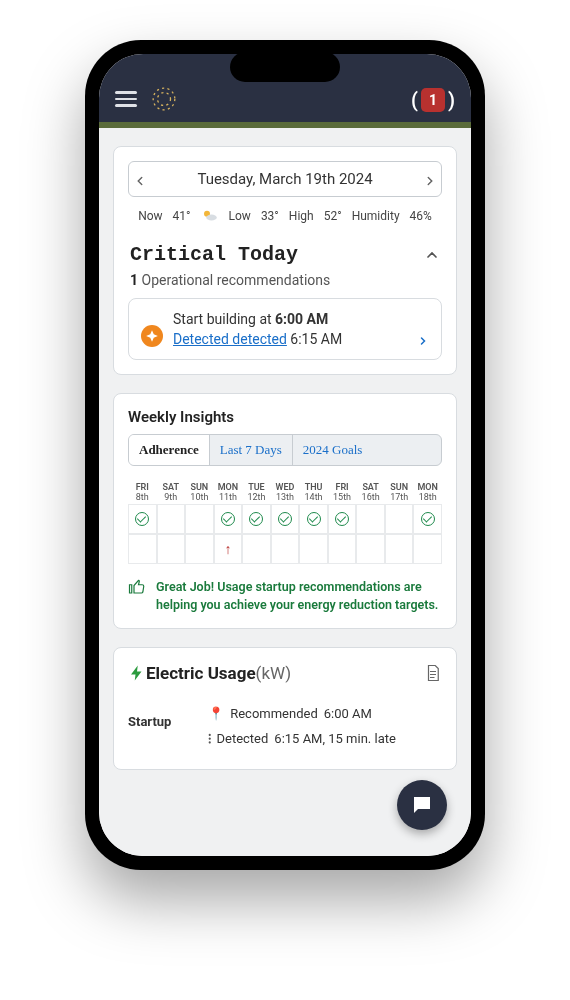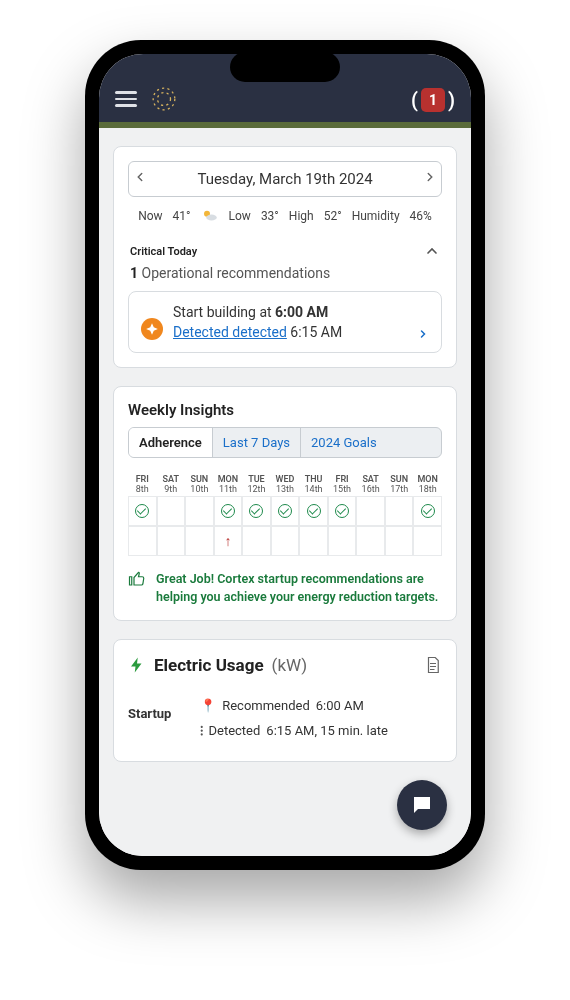--- a/index.html
+++ b/index.html
@@ -68,36 +68,36 @@
   .content {
     flex:1; overflow:hidden;
     background:#f0f1f2; padding:18px 14px;
   }
   .card {
     background:#fff; border:1px solid #d8dce0; border-radius:8px;
     padding:14px 14px; margin-bottom:18px;
   }
   .date-picker {
     border:1px solid #c7ccd1; border-radius:6px;
-    display:flex; align-items:flex-start; justify-content:space-between;
+    display:flex; align-items:flex-end; justify-content:space-between;
     padding:8px 4px;
   }
   .chev { width:14px; height:14px; color:#666; cursor:pointer; }
   .date-text { font-size:15px; color:#333; }
   .weather {
     display:flex; gap:10px; justify-content:center;
     font-size:12px; color:#444; margin-top:10px;
     align-items:center;
   }
   .weather-icon { width:18px; height:18px; }
   .section-header {
     display:flex; justify-content:space-between; align-items:center;
     margin-top:18px; padding:0 2px;
   }
-  .section-title { font-weight:600; font-size:11px; color:#222; }
+  .section-title { font-weight:600; font-size:20px; color:#222;font-family:Liberation Mono, monospace; }
   .collapse-chev { width:16px; height:16px; color:#555; cursor:pointer; }
   .subtext { font-size:14px; color:#555; margin:6px 0 10px 2px; }
   .subtext b { color:#222; font-weight:700; }
   .rec-card {
     border:1px solid #d8dce0; border-radius:8px;
     padding:12px 12px; display:flex; align-items:flex-end; gap:10px;
     position:relative;
   }
   .rec-icon {
     width:22px; height:22px; border-radius:50%; background:#f0871e;
@@ -109,20 +109,21 @@
   .rec-link { color:#1a6fc9; text-decoration:underline; }
   .rec-arrow { width:12px; height:12px; color:#1a6fc9; }
   .weekly-title { font-weight:600; font-size:15px; color:#222; margin-bottom:8px; }
   .tabs {
     display:flex; border:1px solid #c7ccd1; border-radius:6px; overflow:hidden;
     background:#eceff2;
   }
   .tab {
     padding:7px 10px; font-size:13px; cursor:pointer; color:#1a6fc9;
     border-right:1px solid #c7ccd1;
+    font-family:Liberation Serif, serif;
   }
   .tab:last-child { border-right:none; }
   .tab.active { background:#fff; color:#222; font-weight:600; }
   .cal-grid {
     display:grid; grid-template-columns: repeat(11, 1fr);
     gap:0; margin-top:14px; font-size:9px; color:#555; text-align:center;
   }
   .cal-head { padding:2px 0; }
   .cal-day { font-weight:600; }
   .cal-date { }
@@ -140,26 +141,26 @@
     transform:rotate(45deg);
   }
   .arrow-up { color:#b8312f; font-size:14px; font-weight:bold; }
   .praise {
     display:flex; gap:10px; align-items:flex-start;
     color:#1a7a3c; font-size:12.5px; font-weight:600;
     margin-top:14px; line-height:1.45;
   }
   .thumb { flex-shrink:0; width:18px; height:18px; }
   .usage-card { padding:14px 14px; }
-  .usage-header { display:flex; align-items:center; gap:8px; }
+  .usage-header { display:flex; align-items:center; }
   .bolt { color:#2b9b3e; width:18px; height:22px; }
   .usage-title { font-weight:700; font-size:17px; color:#222; }
   .usage-unit { color:#666; font-size:17px; font-weight:400; }
   .doc-icon { margin-left:auto; width:18px; height:20px; color:#666; cursor:pointer; }
-  .usage-body { display:flex; margin-top:22px; font-size:13px; color:#333; }
+  .usage-body { display:flex; margin-top:22px; gap:8px; font-size:13px; color:#333; }
   .usage-label { font-weight:700; width:72px; padding-top:8px; }
   .usage-rows { flex:1; }
   .usage-row { display:flex; align-items:center; gap:6px; margin-bottom:8px; }
   .pin { color:#f0871e; }
   .dots { color:#555; font-weight:bold; letter-spacing:-1px; }
   .chat-btn {
     position:absolute; bottom:26px; right:24px;
     width:50px; height:50px; border-radius:50%;
     background:#2a3042; display:flex; align-items:center; justify-content:center;
     box-shadow:0 4px 10px rgba(0,0,0,0.3); cursor:pointer;
@@ -341,21 +342,21 @@
             <div class="cal-cell"></div>
             <div class="cal-cell"></div>
             <div class="cal-cell"></div>
             <div class="cal-cell"></div>
           </div>
 
         <div class="praise">
           <svg class="thumb" viewBox="0 0 24 24">
               <path d="M2 20h3V9H2v11zm19-9c0-1.1-.9-2-2-2h-5l1-4V4c0-.5-.5-1-1-1l-6 7v10h10c.8 0 1.5-.5 1.8-1.3L21 11z" fill="none" stroke="#1a7a3c" stroke-width="1.6"></path>
             </svg>
-          <span>Great Job! Cortex startup recommendations are helping you achieve your energy reduction targets.</span>
+          <span>Great Job! Usage startup recommendations are helping you achieve your energy reduction targets.</span>
         </div>
       </div>
 
       <div class="card usage-card">
         <div class="usage-header">
           <svg class="bolt" viewBox="0 0 24 24">
               <path d="M13 2L4 14h6l-1 8 9-12h-6z" fill="currentColor"></path>
             </svg>
           <span class="usage-title">Electric Usage</span>
           <span class="usage-unit">(kW)</span>

